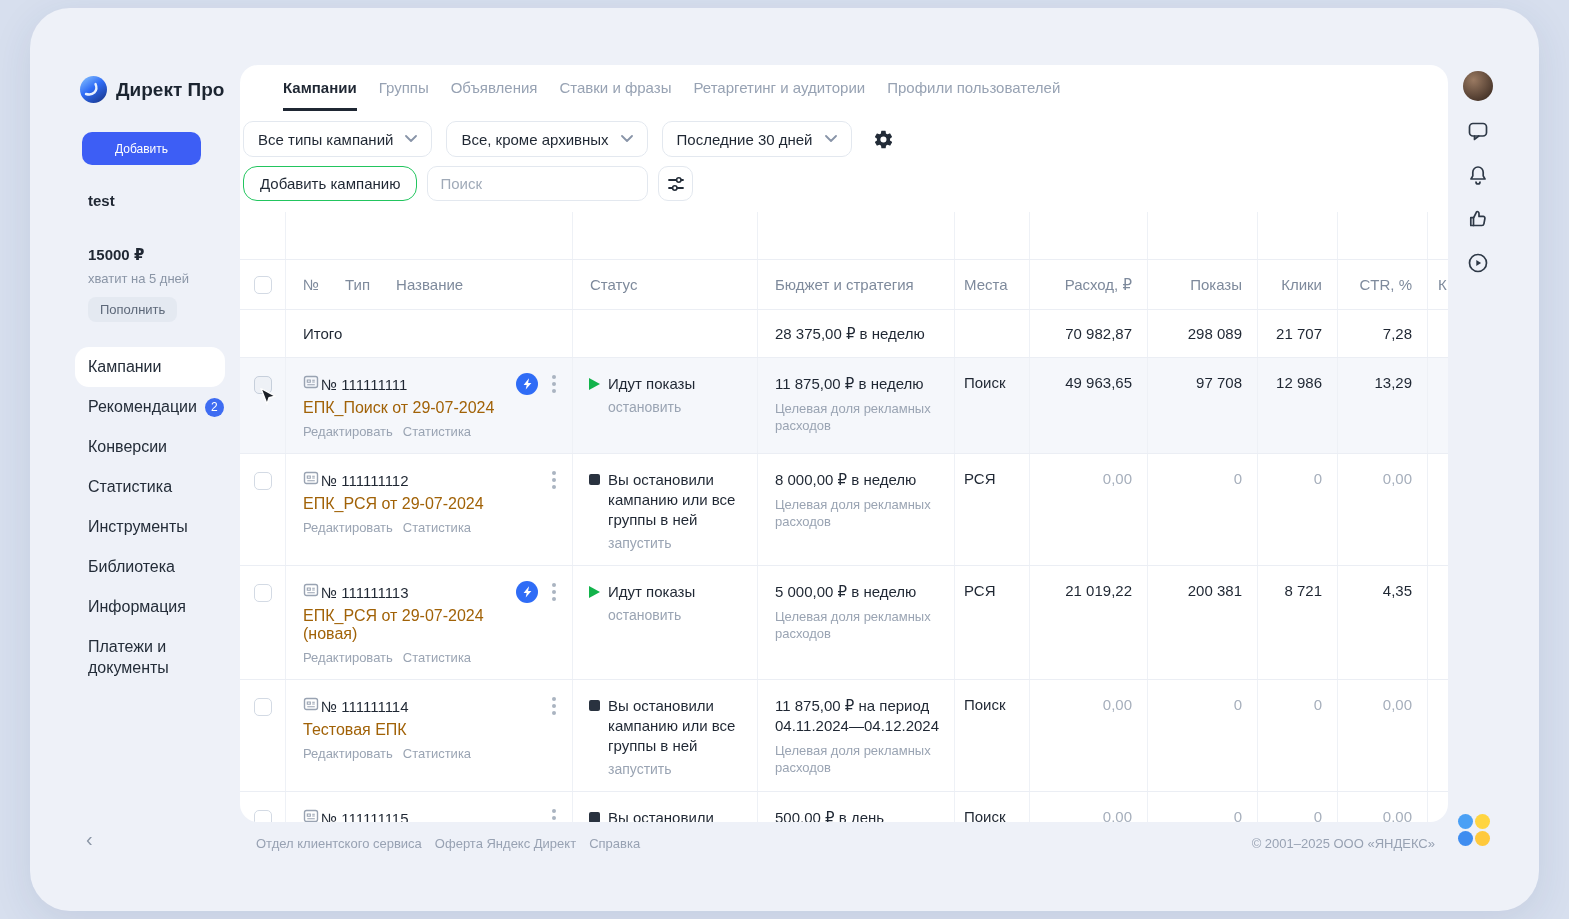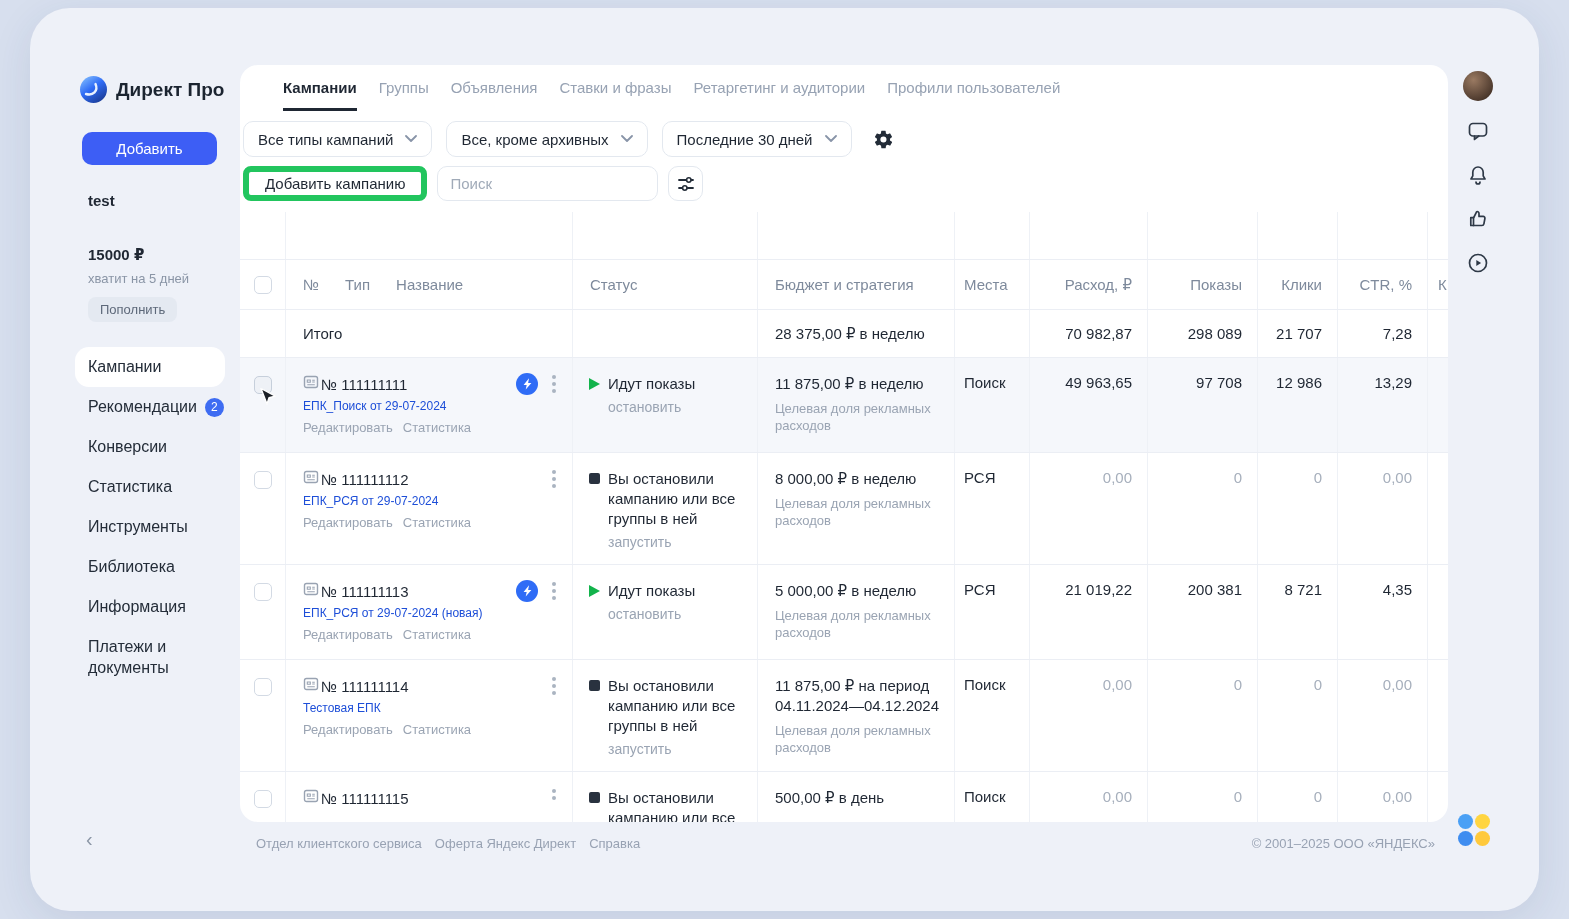--- a/index.html
+++ b/index.html
@@ -9,23 +9,23 @@
             background: #eef1f8; border-radius: 40px; overflow: hidden;
             box-shadow: 0 10px 40px rgba(40,60,110,.10); }
 
   
   .sidebar { position: absolute; left: 45px; top: 60px; width: 150px; }
   .logo-row { display: flex; align-items: center; gap: 9px; margin: 8px 0 0 5px; }
   .logo-mark { width: 27px; height: 27px; border-radius: 50%; flex: none;
                background: linear-gradient(145deg,#8ec9ff 0%,#2f6cf6 45%,#16307e 100%); }
   .logo-mark svg { display:block; }
   .logo-text { font-size: 19px; font-weight: 700; color: #1b2430; white-space: nowrap; }
-  .add-btn { display: block; margin: 29px 0 0 7px; width: 135px; height: 33px;
+  .add-btn { display: block; margin: 29px 0 0 7px; width: 119px; height: 33px;
              background: var(--accent,#3d5ef5); color: #fff; border: none; border-radius: 10px;
-             font-size: 15px; font-weight: 500; font-family: inherit; cursor: pointer; }
+             font-size: 12px; font-weight: 500; font-family: inherit; cursor: pointer; }
   .account { margin: 27px 0 0 13px; font-size: 15px; font-weight: 700; color: #1f2733; }
   .balance { margin: 37px 0 0 13px; font-size: 15px; font-weight: 700; color: #1f2733; }
   .balance-hint { margin: 7px 0 0 13px; font-size: 13px; color: #8a95a6; }
   .topup { margin: 11px 0 0 13px; padding: 5px 12px; background: #e4e9f1; border: none;
            border-radius: 8px; font-size: 13px; color: #5d6879; font-family: inherit; cursor: pointer; }
   .menu { margin-top: 25px; }
   .menu-item { min-height: 40px; display: flex; align-items: center; padding-left: 13px;
                font-size: 16px; font-weight: 500; color: #242d39; border-radius: 14px; cursor: pointer; }
   .menu-item.active { background: #fff; }
   .menu-item.tall { align-items: flex-start; padding: 9px 6px 9px 13px; line-height: 21px; }
@@ -43,22 +43,22 @@
   .tab { font-size: 15px; color: #97a2b3; padding-bottom: 9px; cursor: pointer; white-space: nowrap; }
   .tab.active { color: #1f2733; font-weight: 700; border-bottom: 3px solid #1f2733; }
 
   .filter-row { display: flex; align-items: center; gap: 14px; margin: 10px 0 0 3px; }
   .pill { height: 36px; display: inline-flex; align-items: center; gap: 12px; padding: 0 14px;
           background: #fff; border: 1px solid #e3e8ef; border-radius: 10px; font-size: 15px;
           color: #1f2733; font-family: inherit; cursor: pointer; white-space: nowrap; }
   .icon-btn { width: 36px; height: 36px; border: none; background: transparent; display: flex;
               align-items: center; justify-content: center; cursor: pointer; }
   .action-row { display: flex; align-items: center; gap: 10px; margin: 9px 0 0 3px; }
-  .btn-white { height: 35px; padding: 0 16px; background: #fff; border: 6px solid #22c55e;
-               border-radius: 8px; font-size: 15px; color: #1f2733; font-family: inherit; cursor: pointer; }
+  .btn-white { height: 35px; padding: 0 16px; background: #fff; border: 1px solid #22c55e;
+               border-radius: 14px; font-size: 15px; color: #1f2733; font-family: inherit; cursor: pointer; }
   .search { height: 35px; width: 221px; border: 1px solid #e3e8ef; border-radius: 10px;
             padding: 0 12px; font-size: 15px; color: #1f2733; font-family: inherit; outline: none; }
   .search::placeholder { color: #a0aab8; }
   .slider-btn { width: 35px; height: 35px; background: #fff; border: 1px solid #e3e8ef; border-radius: 10px;
                 display: flex; align-items: center; justify-content: center; cursor: pointer; }
 
   
   .table { margin-top: 11px; width: 1208px; }
   .trow { display: grid; grid-template-columns: 46px 287px 185px 197px 75px 118px 110px 80px 90px 1fr;
           border-bottom: 1px solid #ebeef4; }
@@ -81,21 +81,21 @@
   .checkbox { display: block; width: 18px; height: 18px; border: 1.5px solid #d3dae4;
               border-radius: 5px; background: #fff; cursor: pointer; }
   .thead .checkbox { margin: 0 0 0 14px; }
   .drow { min-height: 95px; }
   .drow.hovered { background: #f5f7fb; }
   .drow.hovered .checkbox { background: #eef1f6; border-color: #c6cfdb; }
   .c-check .checkbox { margin: 18px 0 0 14px; }
   .c-name { position: relative; padding: 16px 30px 14px 17px; }
   .id-line { display: flex; align-items: center; gap: 2px; }
   .cid { font-size: 15px; color: #1f2733; white-space: nowrap; }
-  .cname { margin-top: 5px; font-size: 12px; color: #1d4ed8; }
+  .cname { margin-top: 5px; font-size: 16px; color: #a16207; }
   .cacts { margin-top: 7px; display: flex; gap: 10px; }
   .row-link { font-size: 13px; color: #9aa4b3; cursor: pointer; white-space: nowrap; }
   .row-icons { position: absolute; top: 14px; right: 12px; display: flex; align-items: center; gap: 10px; }
   .boost { width: 22px; height: 22px; border-radius: 50%; background: #2f6cf6;
            display: flex; align-items: center; justify-content: center; flex: none; }
   .kebab { display: flex; flex-direction: column; gap: 3px; align-items: center; padding: 3px 4px; cursor: pointer; }
   .kebab i { width: 4px; height: 4px; border-radius: 50%; background: #aab4c1; }
   .c-status { padding: 16px 10px 14px 16px; }
   .status-line { display: flex; gap: 8px; align-items: flex-start; }
   .status-icon { flex: none; }

